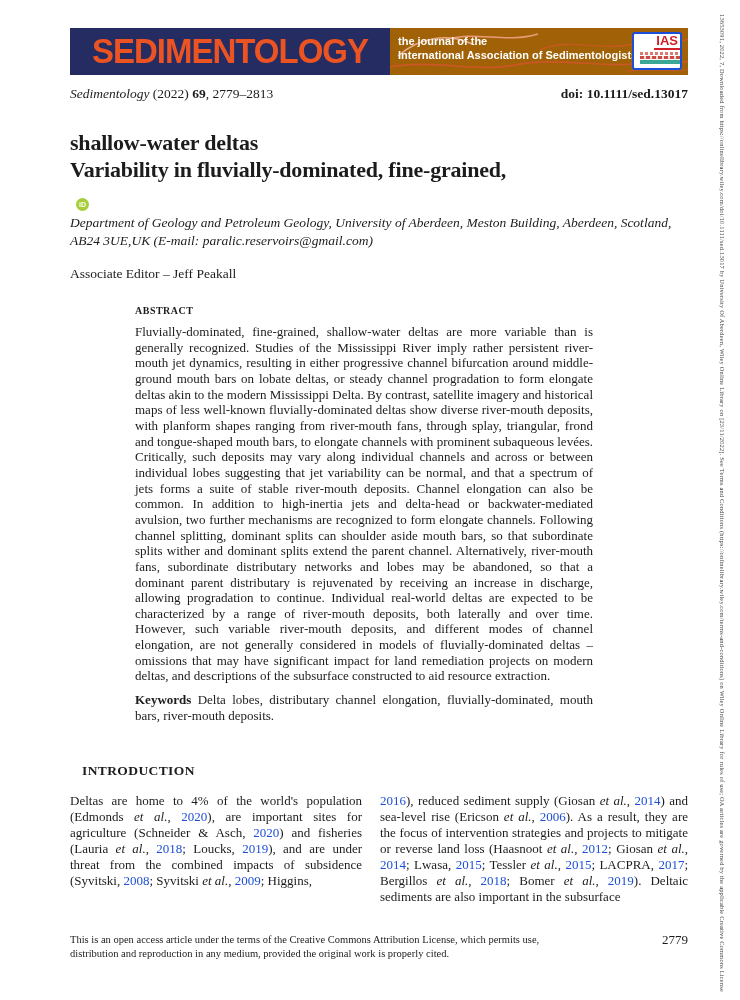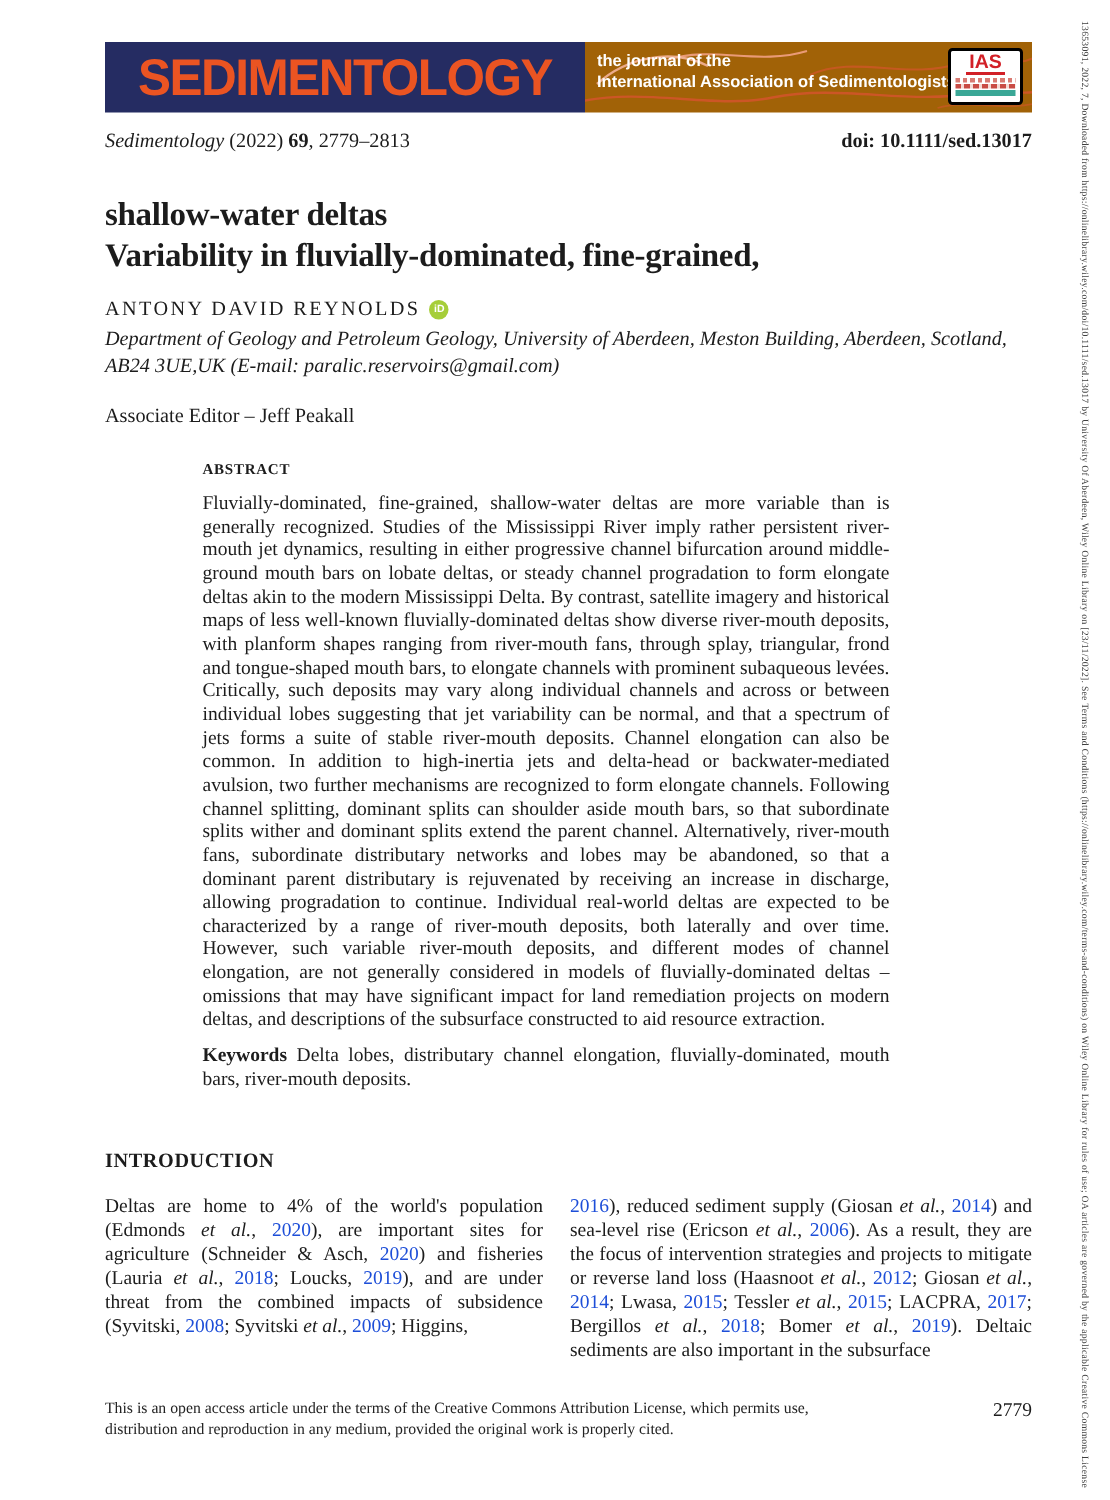--- a/index.html
+++ b/index.html
@@ -14,22 +14,22 @@
   
   .banner{margin-top:28px;height:47px;display:flex;}
   .banner-navy{background:#252c62;width:320px;display:flex;align-items:center;justify-content:center;}
   .banner-navy span{font-family:"Liberation Sans", sans-serif;font-weight:bold;
     font-size:33px;letter-spacing:-1px;color:#eb5422;transform:scaleY(1.04);}
   .banner-orange{position:relative;flex:1;background:#a16207;overflow:hidden;}
   .banner-orange svg{position:absolute;left:0;top:0;}
   .banner-sub{position:absolute;left:8px;top:7px;font-family:"Liberation Sans", sans-serif;
     font-weight:bold;color:#ffffff;font-size:11px;line-height:13.5px;white-space:nowrap;}
   .ias-logo{position:absolute;right:6px;top:4px;width:50px;height:38px;background:#ffffff;
-    border:2px solid #000000;border-radius:3px;box-sizing:border-box;
-    display:flex;flex-direction:column;align-items:center;margin-left:42px;}
+    border:2px solid #1d4ed8;border-radius:3px;box-sizing:border-box;
+    display:flex;flex-direction:column;align-items:flex-end;margin-left:42px;}
   .ias-text{font-family:"Liberation Sans", sans-serif;font-weight:bold;font-size:13px;
     color:#d22027;line-height:14px;border-bottom:2px solid #d22027;padding:0 2px;}
   .ias-stripes{width:40px;margin-top:2px;}
   .ias-stripes .s1{height:3px;background:repeating-linear-gradient(90deg,#d97a72 0 3px,#ffffff 3px 5px);}
   .ias-stripes .s2{height:3px;background:repeating-linear-gradient(90deg,#c94b44 0 4px,#f4d9d4 4px 6px);margin-top:1px;}
   .ias-stripes .s3{height:4px;background:#3aa796;margin-top:1px;}
   
   .cite-row{display:flex;justify-content:space-between;margin-top:11px;font-size:13.5px;}
   .cite-right{font-weight:bold;}
   
@@ -41,21 +41,21 @@
     font-family:"Liberation Sans", sans-serif;font-size:7px;font-weight:bold;letter-spacing:0;}
   .affiliation{margin:3px 0 0 0;font-style:italic;font-size:13.5px;line-height:17.5px;max-width:628px;}
   .assoc{margin:17px 0 0 0;font-size:13.5px;}
   
   .abstract{margin-left:65px;width:458px;margin-top:23px;}
   .abs-head{margin:0;font-size:10px;font-weight:bold;letter-spacing:.5px;}
   .abs-text{margin:8px 0 0 0;font-size:13px;line-height:15.65px;text-align:justify;}
   .keywords{margin:8px 0 0 0;font-size:13px;line-height:16px;text-align:justify;}
   
   .intro{margin-top:39px;}
-  .intro-head{margin:0;font-size:13.5px;font-weight:bold;letter-spacing:.4px;}
+  .intro-head{margin:12px;font-size:13.5px;font-weight:bold;letter-spacing:.4px;}
   .cols{display:flex;margin-top:14px;}
   .col{margin:0;font-size:13px;line-height:15.9px;text-align:justify;}
   .col.left{width:292px;margin-right:18px;}
   .col.right{width:308px;}
   
   footer{position:absolute;left:70px;top:932px;width:618px;}
   .foot-row{position:relative;}
   .foot-main{margin:0;font-size:12.5px;line-height:16.5px;max-width:515px;}
   .page-num{position:absolute;right:0;top:0;font-size:13px;}
   .foot-small{margin:1px 0 0 0;font-size:10.5px;line-height:13px;color:#222222;}
@@ -104,21 +104,20 @@
       <span class="cite-left"><span class="run-i">Sedimentology</span><span> (2022) </span><span class="run-b">69</span><span>, 2779–2813</span></span>
       <span class="cite-right">doi: 10.1111/sed.13017</span>
     </div>
 
     <h1 class="title">
       <span>shallow-water deltas</span>
       <span>Variability in fluvially-dominated, fine-grained,</span>
     </h1>
 
     <div class="author-row">
-      <span>ANTONY DAVID REYNOLDS</span>
       <span class="orcid">iD</span>
     </div>
 
     <p class="affiliation">Department of Geology and Petroleum Geology, University of Aberdeen, Meston Building, Aberdeen, Scotland, AB24 3UE,UK (E-mail: paralic.reservoirs@gmail.com)</p>
 
     <p class="assoc">Associate Editor – Jeff Peakall</p>
 
     <section class="abstract">
       <h2 class="abs-head">ABSTRACT</h2>
       <p class="abs-text">Fluvially-dominated, fine-grained, shallow-water deltas are more variable than is generally recognized. Studies of the Mississippi River imply rather persistent river-mouth jet dynamics, resulting in either progressive channel bifurcation around middle-ground mouth bars on lobate deltas, or steady channel progradation to form elongate deltas akin to the modern Mississippi Delta. By contrast, satellite imagery and historical maps of less well-known fluvially-dominated deltas show diverse river-mouth deposits, with planform shapes ranging from river-mouth fans, through splay, triangular, frond and tongue-shaped mouth bars, to elongate channels with prominent subaqueous levées. Critically, such deposits may vary along individual channels and across or between individual lobes suggesting that jet variability can be normal, and that a spectrum of jets forms a suite of stable river-mouth deposits. Channel elongation can also be common. In addition to high-inertia jets and delta-head or backwater-mediated avulsion, two further mechanisms are recognized to form elongate channels. Following channel splitting, dominant splits can shoulder aside mouth bars, so that subordinate splits wither and dominant splits extend the parent channel. Alternatively, river-mouth fans, subordinate distributary networks and lobes may be abandoned, so that a dominant parent distributary is rejuvenated by receiving an increase in discharge, allowing progradation to continue. Individual real-world deltas are expected to be characterized by a range of river-mouth deposits, both laterally and over time. However, such variable river-mouth deposits, and different modes of channel elongation, are not generally considered in models of fluvially-dominated deltas – omissions that may have significant impact for land remediation projects on modern deltas, and descriptions of the subsurface constructed to aid resource extraction.</p>

